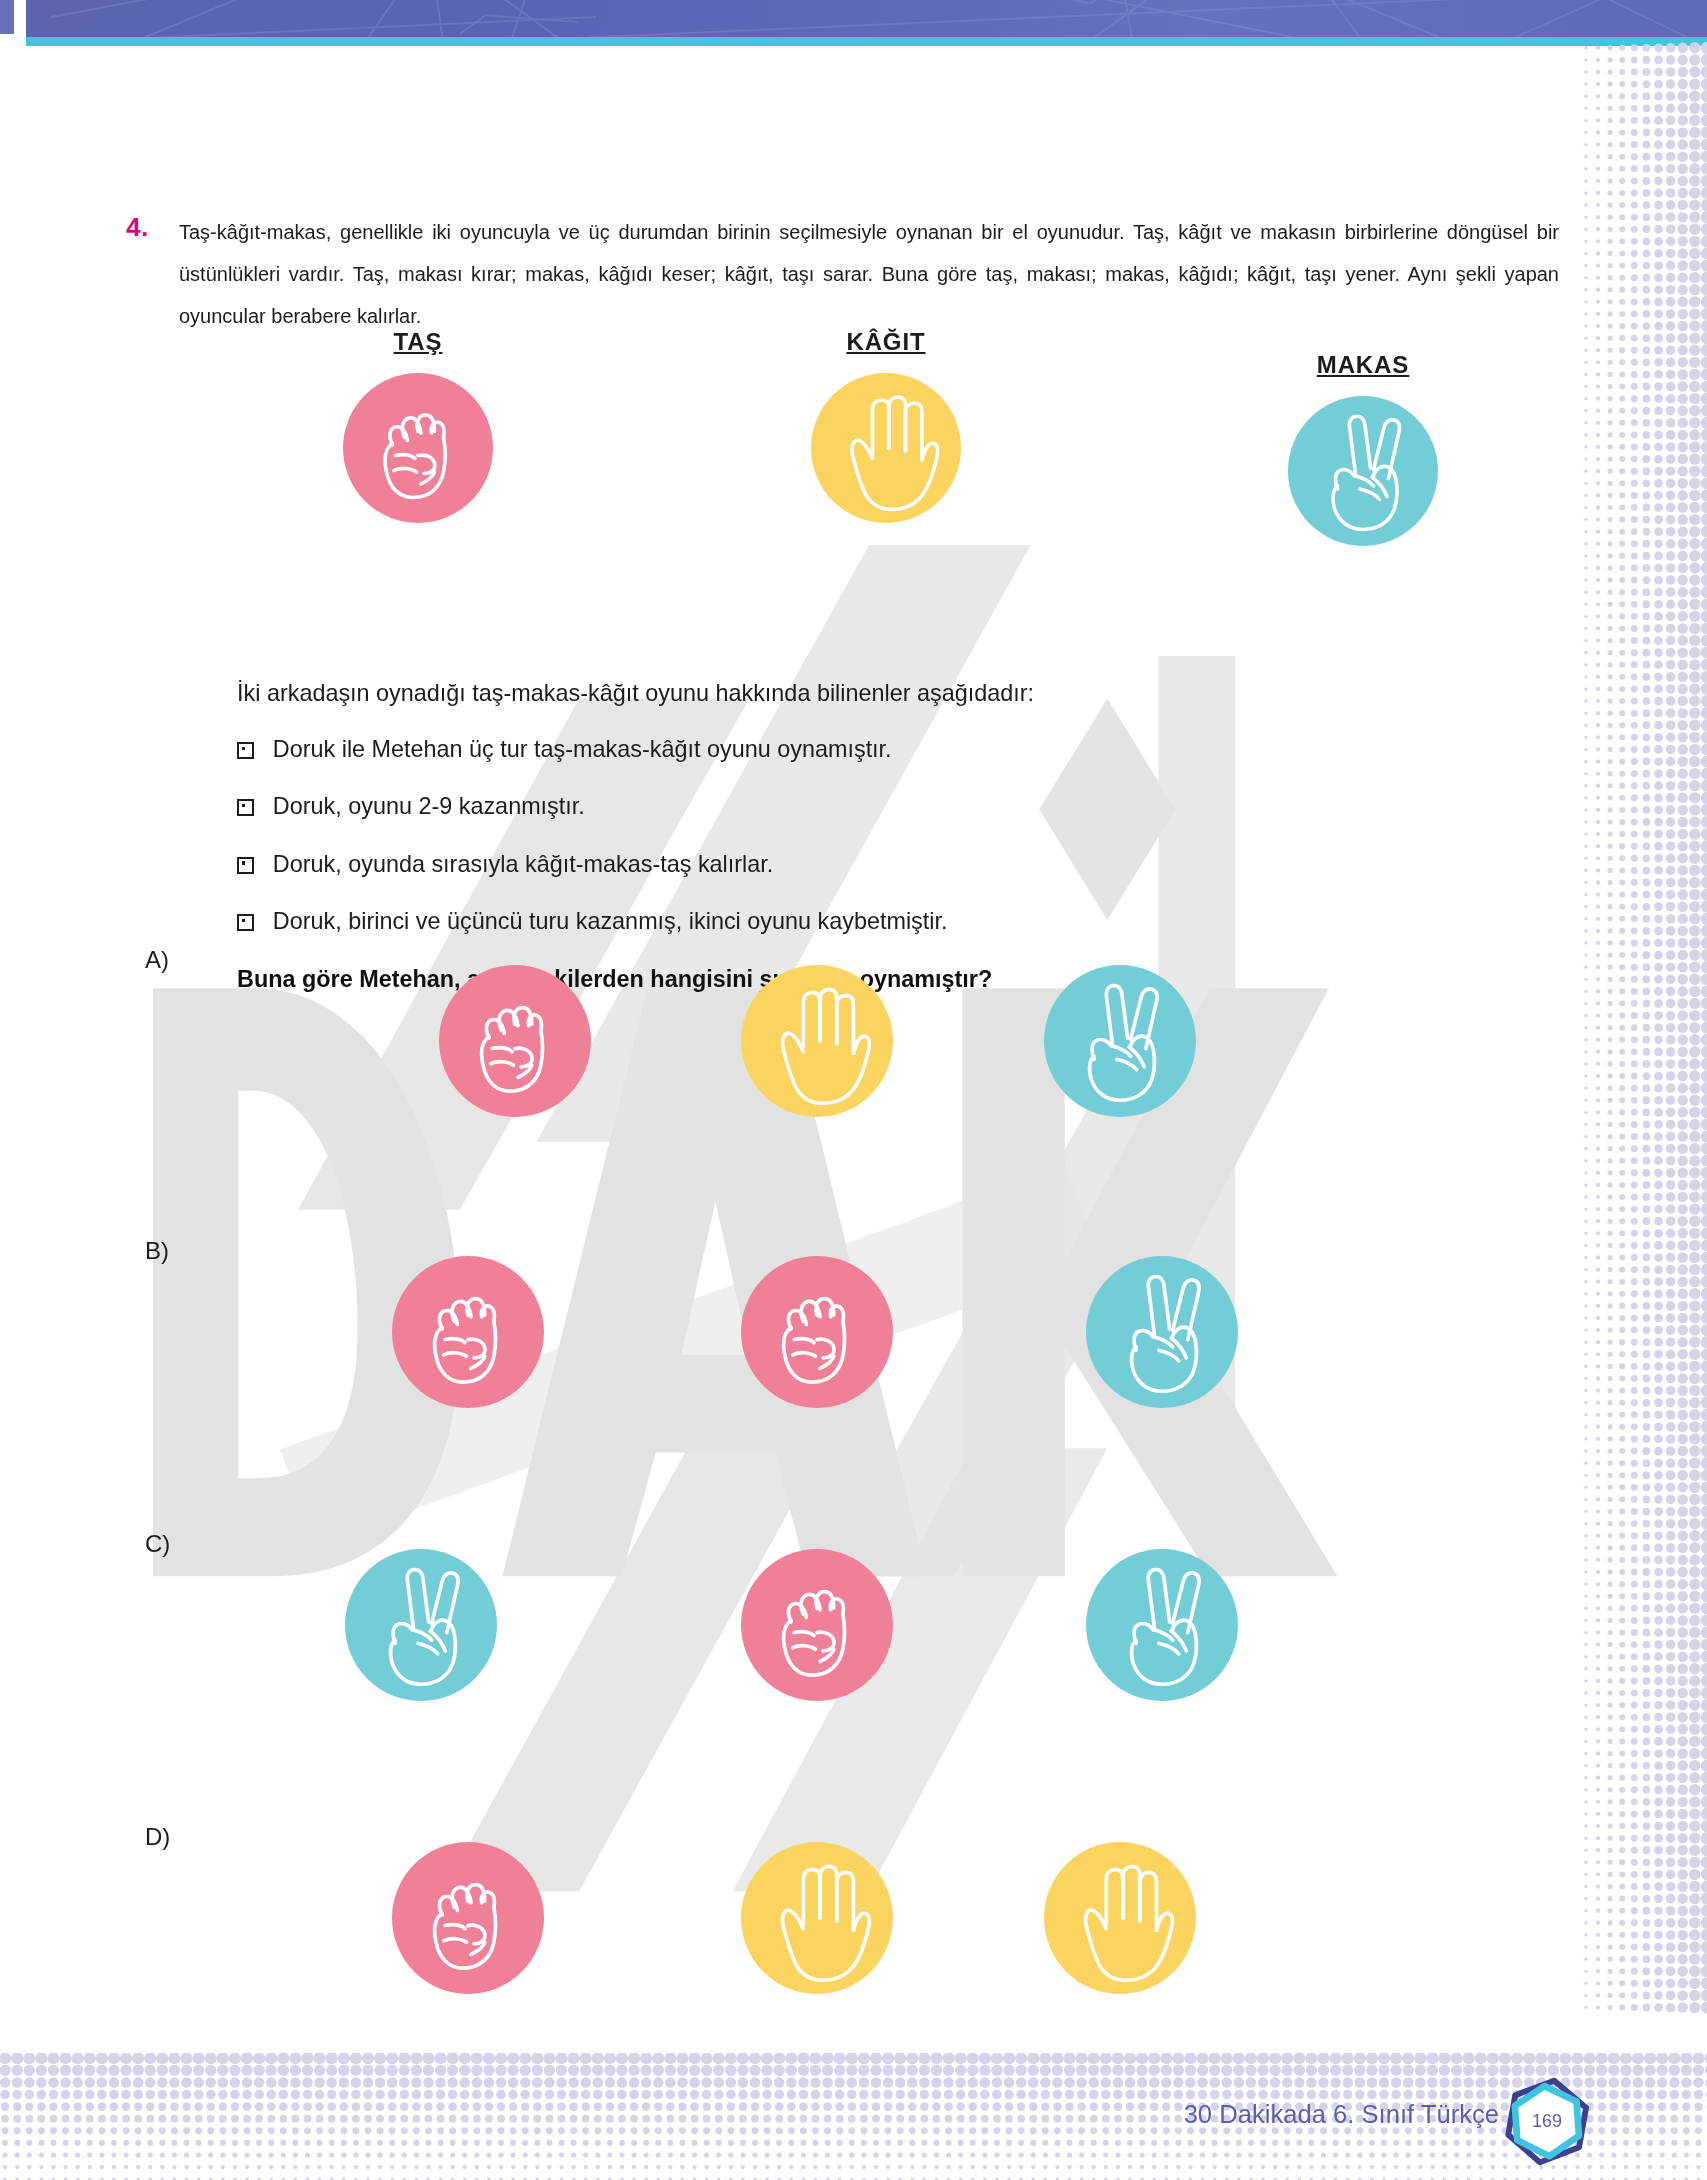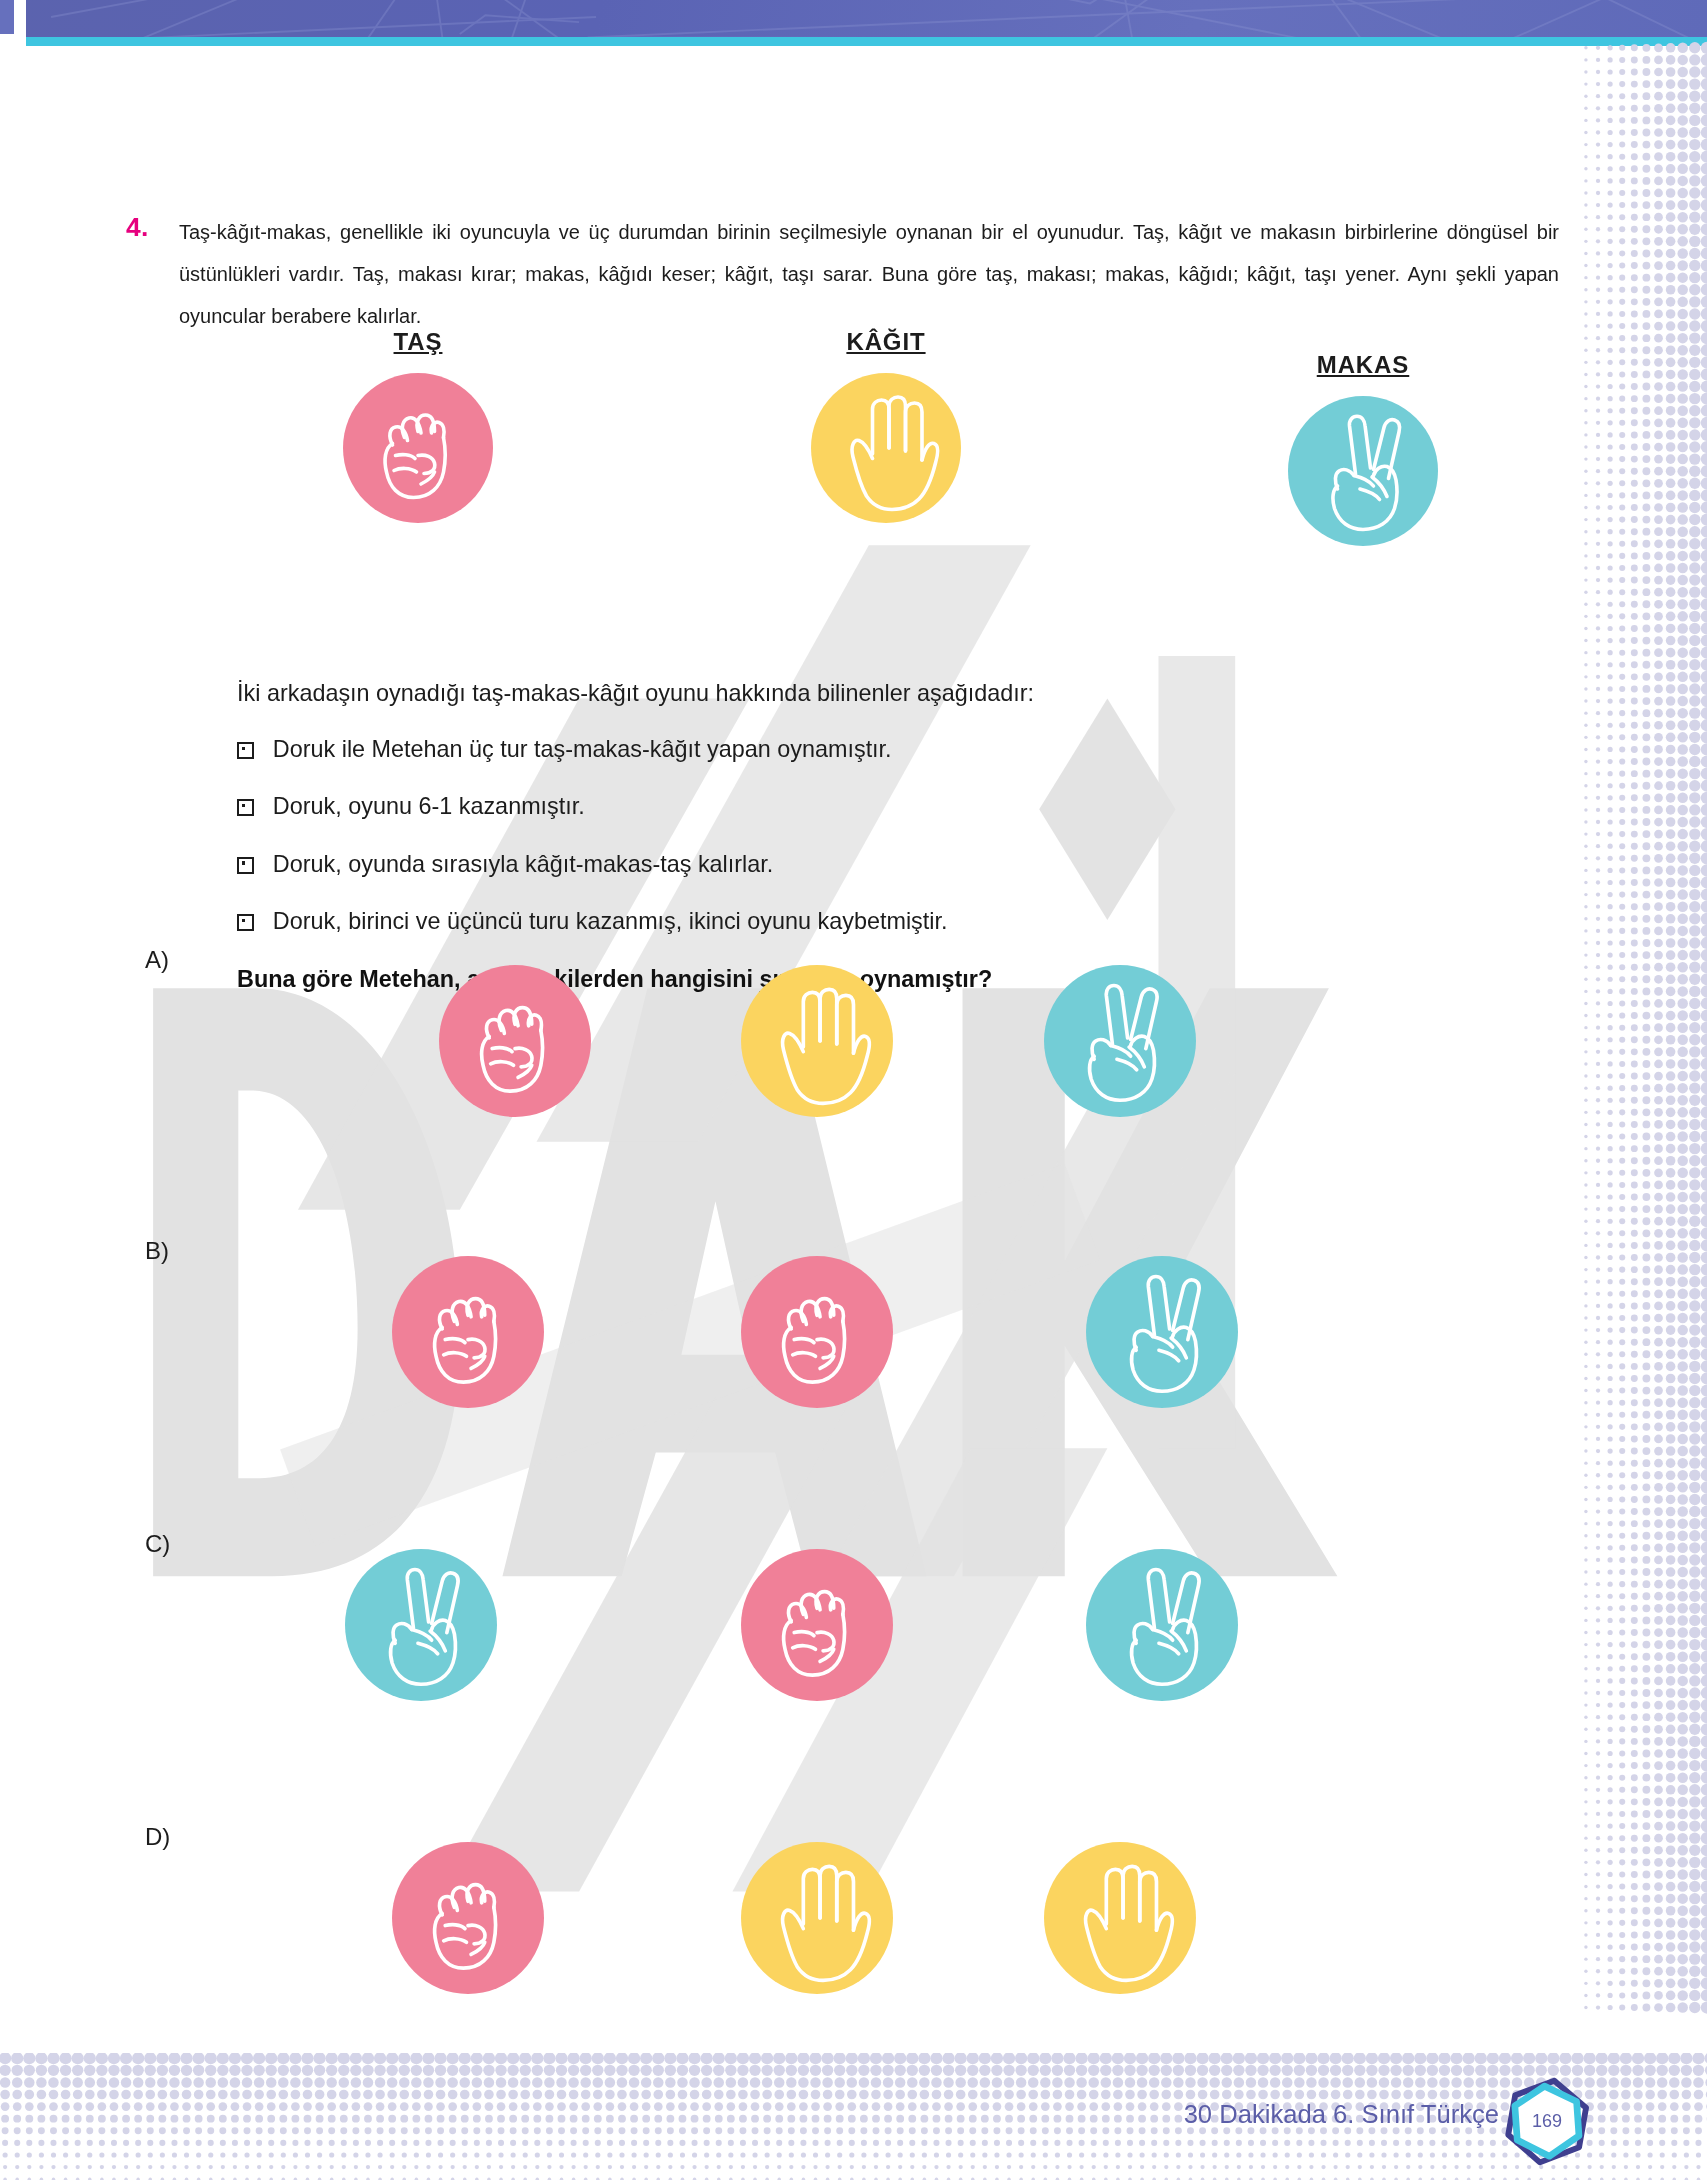--- a/index.html
+++ b/index.html
@@ -3703,25 +3703,25 @@
       </div>
     </div>
 
   </div>
 
   <div class="info-wrap">
     <div class="info-lead">İki arkadaşın oynadığı taş-makas-kâğıt oyunu hakkında bilinenler aşağıdadır:</div>
 
     <div class="bullet">
       <span class="sq"></span>
-      <span>Doruk ile Metehan üç tur taş-makas-kâğıt yapan oynamıştır.</span>
+      <span>Doruk ile Metehan üç tur taş-makas-kâğıt oyunu oynamıştır.</span>
     </div>
     <div class="bullet">
       <span class="sq"></span>
-      <span>Doruk, oyunu 6-1 kazanmıştır.</span>
+      <span>Doruk, oyunu 2-9 kazanmıştır.</span>
     </div>
     <div class="bullet">
       <span class="sq"></span>
       <span>Doruk, oyunda sırasıyla kâğıt-makas-taş kalırlar.</span>
     </div>
     <div class="bullet">
       <span class="sq"></span>
       <span>Doruk, birinci ve üçüncü turu kazanmış, ikinci oyunu kaybetmiştir.</span>
     </div>
 

